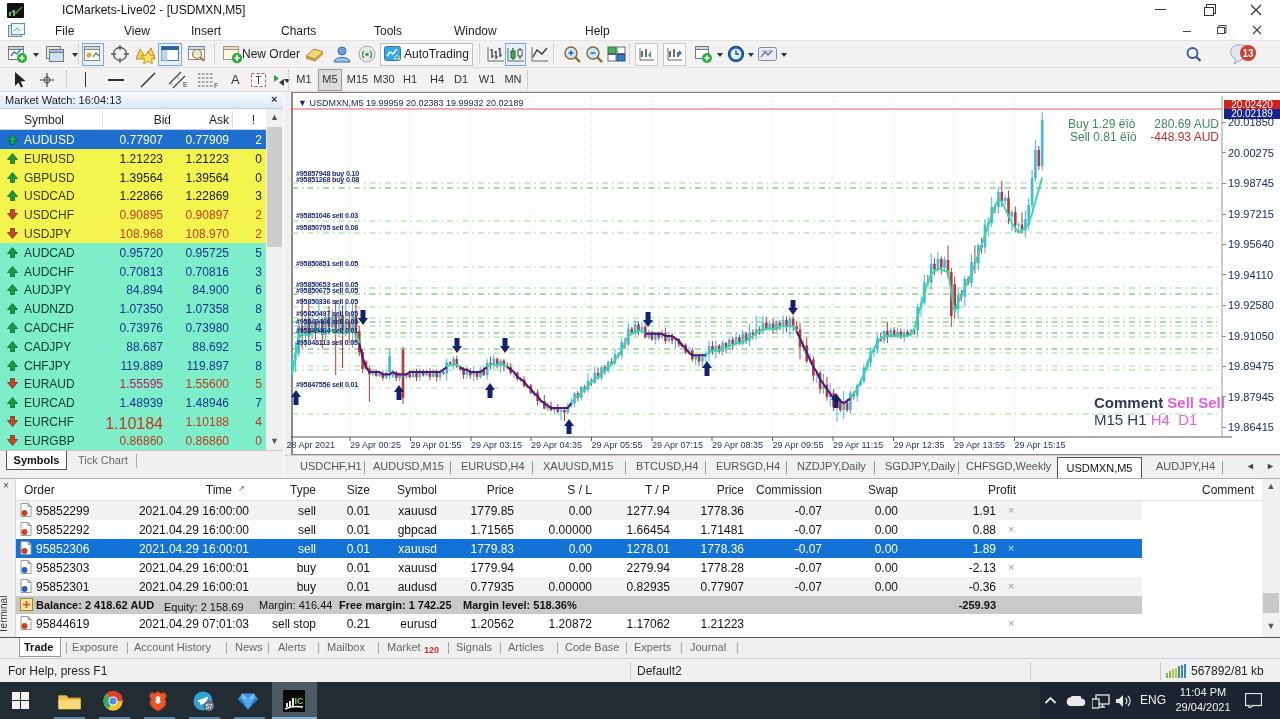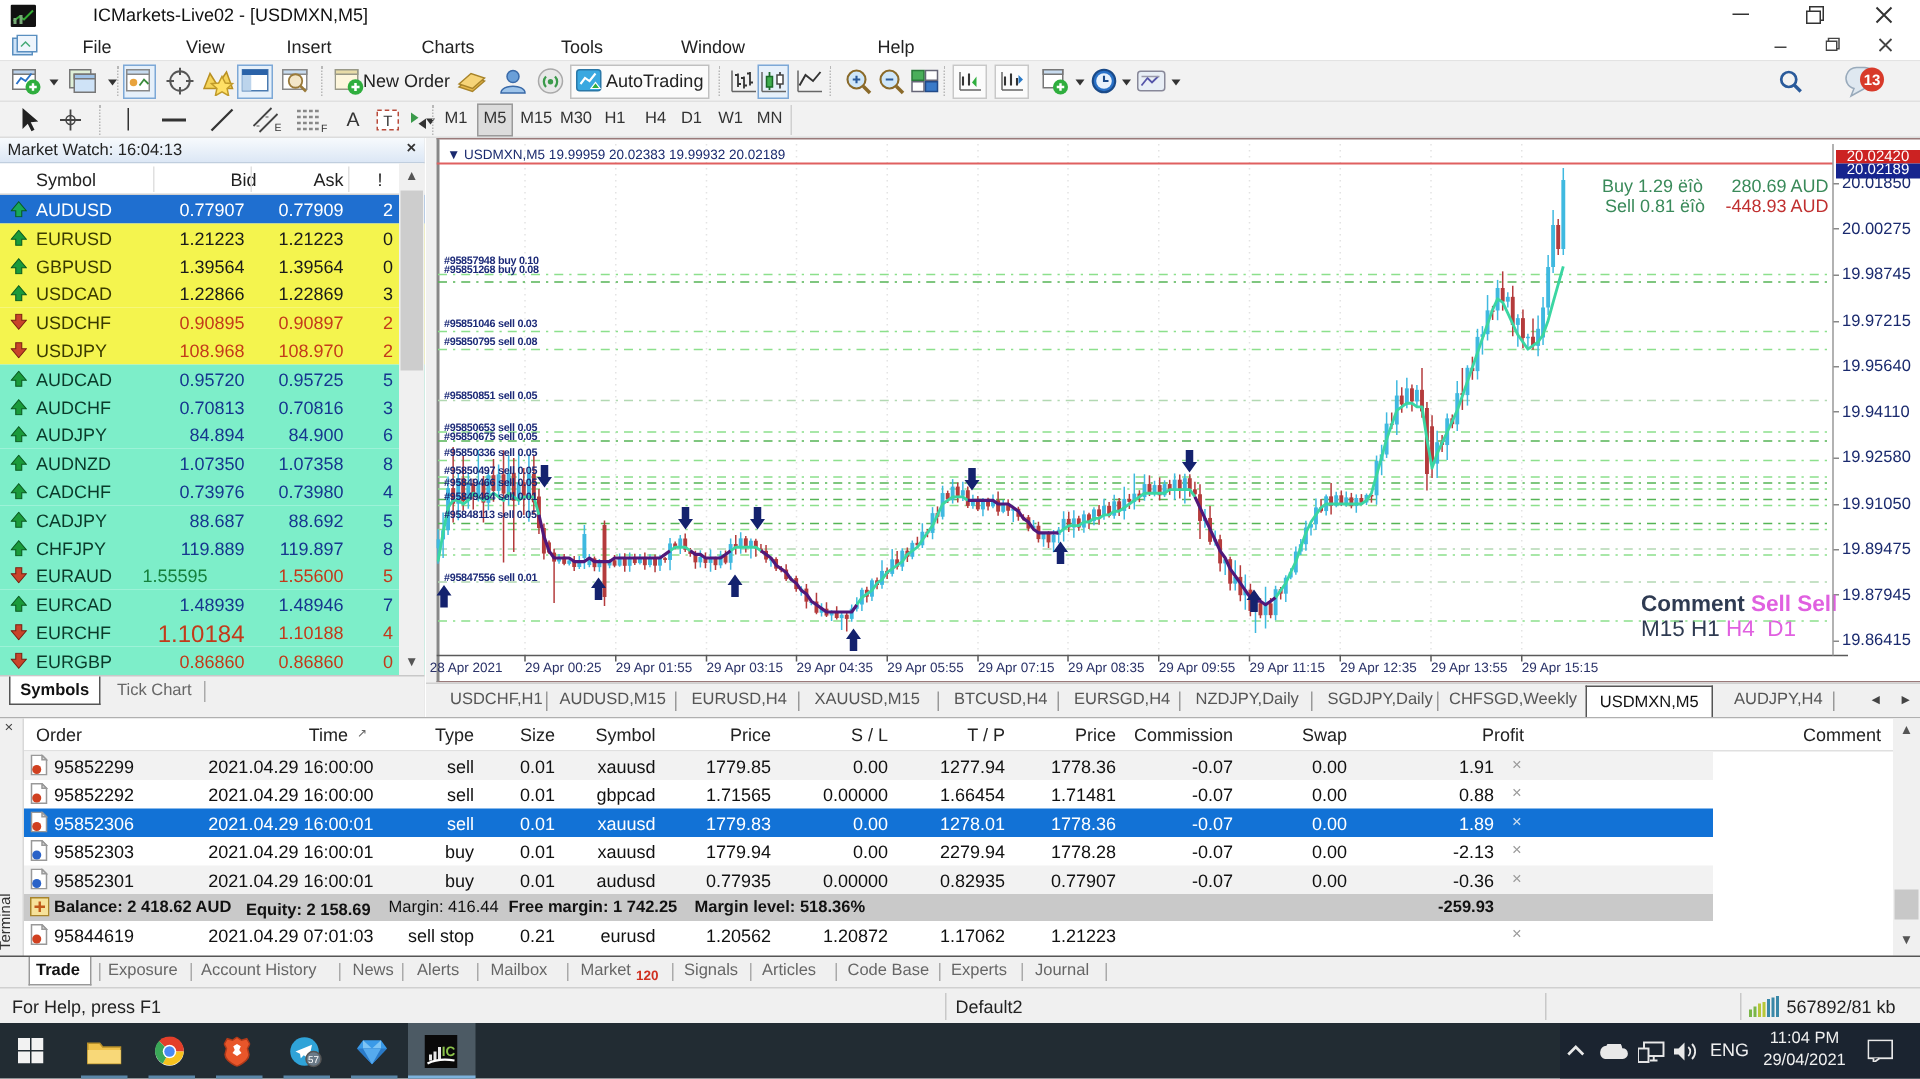--- a/index.html
+++ b/index.html
@@ -369,21 +369,21 @@
       <div class="ab nw" style="left:24px;top:3px;font-size:12px;color:#0a3a2a">CHFJPY</div>
       <div class="ab nw" style="left:95px;top:3px;width:68px;text-align:right;font-size:12px;color:#16368e">119.889</div>
       <div class="ab nw" style="left:161px;top:3px;width:68px;text-align:right;font-size:12px;color:#16368e">119.897</div>
       <div class="ab nw" style="left:233px;top:3px;width:29px;text-align:right;font-size:12px;color:#16368e">8</div>
     </div>
     <div class="ab" style="left:0;top:282.4px;width:283px;height:18.8px;background:#7deec9">
       <svg class="ab" style="left:7px;top:4px" width="11" height="11">
         <path d="M5.5 10.5 l5 -6 h-3 v-4 h-4 v4 h-3 z" fill="#c8442a" stroke="#7a2012" stroke-width="0.7"></path>
       </svg>
       <div class="ab nw" style="left:24px;top:3px;font-size:12px;color:#0a3a2a">EURAUD</div>
-      <div class="ab nw" style="left:95px;top:3px;width:68px;text-align:left;font-size:12px;color:#15803d">1.55595</div>
+      <div class="ab nw" style="left:95px;top:3px;width:68px;text-align:right;font-size:12px;color:#be185d">1.55595</div>
       <div class="ab nw" style="left:161px;top:3px;width:68px;text-align:right;font-size:12px;color:#c33a1a">1.55600</div>
       <div class="ab nw" style="left:233px;top:3px;width:29px;text-align:right;font-size:12px;color:#c33a1a">5</div>
     </div>
     <div class="ab" style="left:0;top:301.2px;width:283px;height:18.8px;background:#7deec9">
       <svg class="ab" style="left:7px;top:4px" width="11" height="11">
         <path d="M5.5 0.5 l5 6 h-3 v4 h-4 v-4 h-3 z" fill="#1a9a3a" stroke="#0a5a20" stroke-width="0.7"></path>
       </svg>
       <div class="ab nw" style="left:24px;top:3px;font-size:12px;color:#0a3a2a">EURCAD</div>
       <div class="ab nw" style="left:95px;top:3px;width:68px;text-align:right;font-size:12px;color:#16368e">1.48939</div>
       <div class="ab nw" style="left:161px;top:3px;width:68px;text-align:right;font-size:12px;color:#16368e">1.48946</div>
@@ -1145,21 +1145,21 @@
       <div class="ab nw" style="left:762px;top:3px;width:120px;text-align:right;font-size:12px;color:#111">0.00</div>
       <div class="ab nw" style="left:860px;top:3px;width:120px;text-align:right;font-size:12px;color:#111">-0.36</div>
       <div class="ab nw" style="left:992px;top:3px;font-size:11px;color:#9a9a9a">×</div>
     </div>
     <div class="ab" style="left:16px;top:117px;width:1126px;height:18px;background:#c9c9c9">
  <svg class="ab" style="left:4px;top:2px" width="13" height="13">
         <rect x="0.5" y="0.5" width="12" height="12" fill="#f6e29a" stroke="#a8842a"></rect>
         <path d="M6.5 3 v7 M3 6.5 h7" stroke="#c05a1a" stroke-width="1.6"></path>
       </svg>
  <div class="ab nw" style="left:20px;top:3px;font-size:11px;font-weight:bold;color:#111">Balance: 2 418.62 AUD</div>
- <div class="ab nw" style="left:148px;top:5px;font-size:11px;font-weight:bold;color:#111">Equity: 2 158.69</div>
+ <div class="ab nw" style="left:148px;top:5px;font-size:11px;font-weight:normal;color:#111">Equity: 2 158.69</div>
  <div class="ab nw" style="left:243px;top:3px;font-size:11px;font-weight:normal;color:#111">Margin: 416.44</div>
  <div class="ab nw" style="left:323px;top:3px;font-size:11px;font-weight:bold;color:#111">Free margin: 1 742.25</div>
  <div class="ab nw" style="left:447px;top:3px;font-size:11px;font-weight:bold;color:#111">Margin level: 518.36%</div>
  <div class="ab nw" style="left:860px;top:3px;width:120px;text-align:right;font-size:11px;font-weight:bold;color:#111">-259.93</div>
 </div>
     <div class="ab" style="left:16px;top:135px;width:1126px;height:19px;background:#fff">
       <svg class="ab" style="left:4px;top:2px" width="12" height="14">
         <path d="M1 0.5 h7 l3 3 v10 h-10 z" fill="#fff" stroke="#999"></path>
         <path d="M8 0.5 l3 3 h-3 z" fill="#ddd" stroke="#999"></path>
         <circle cx="4.5" cy="10" r="3" fill="#d04020"></circle>

